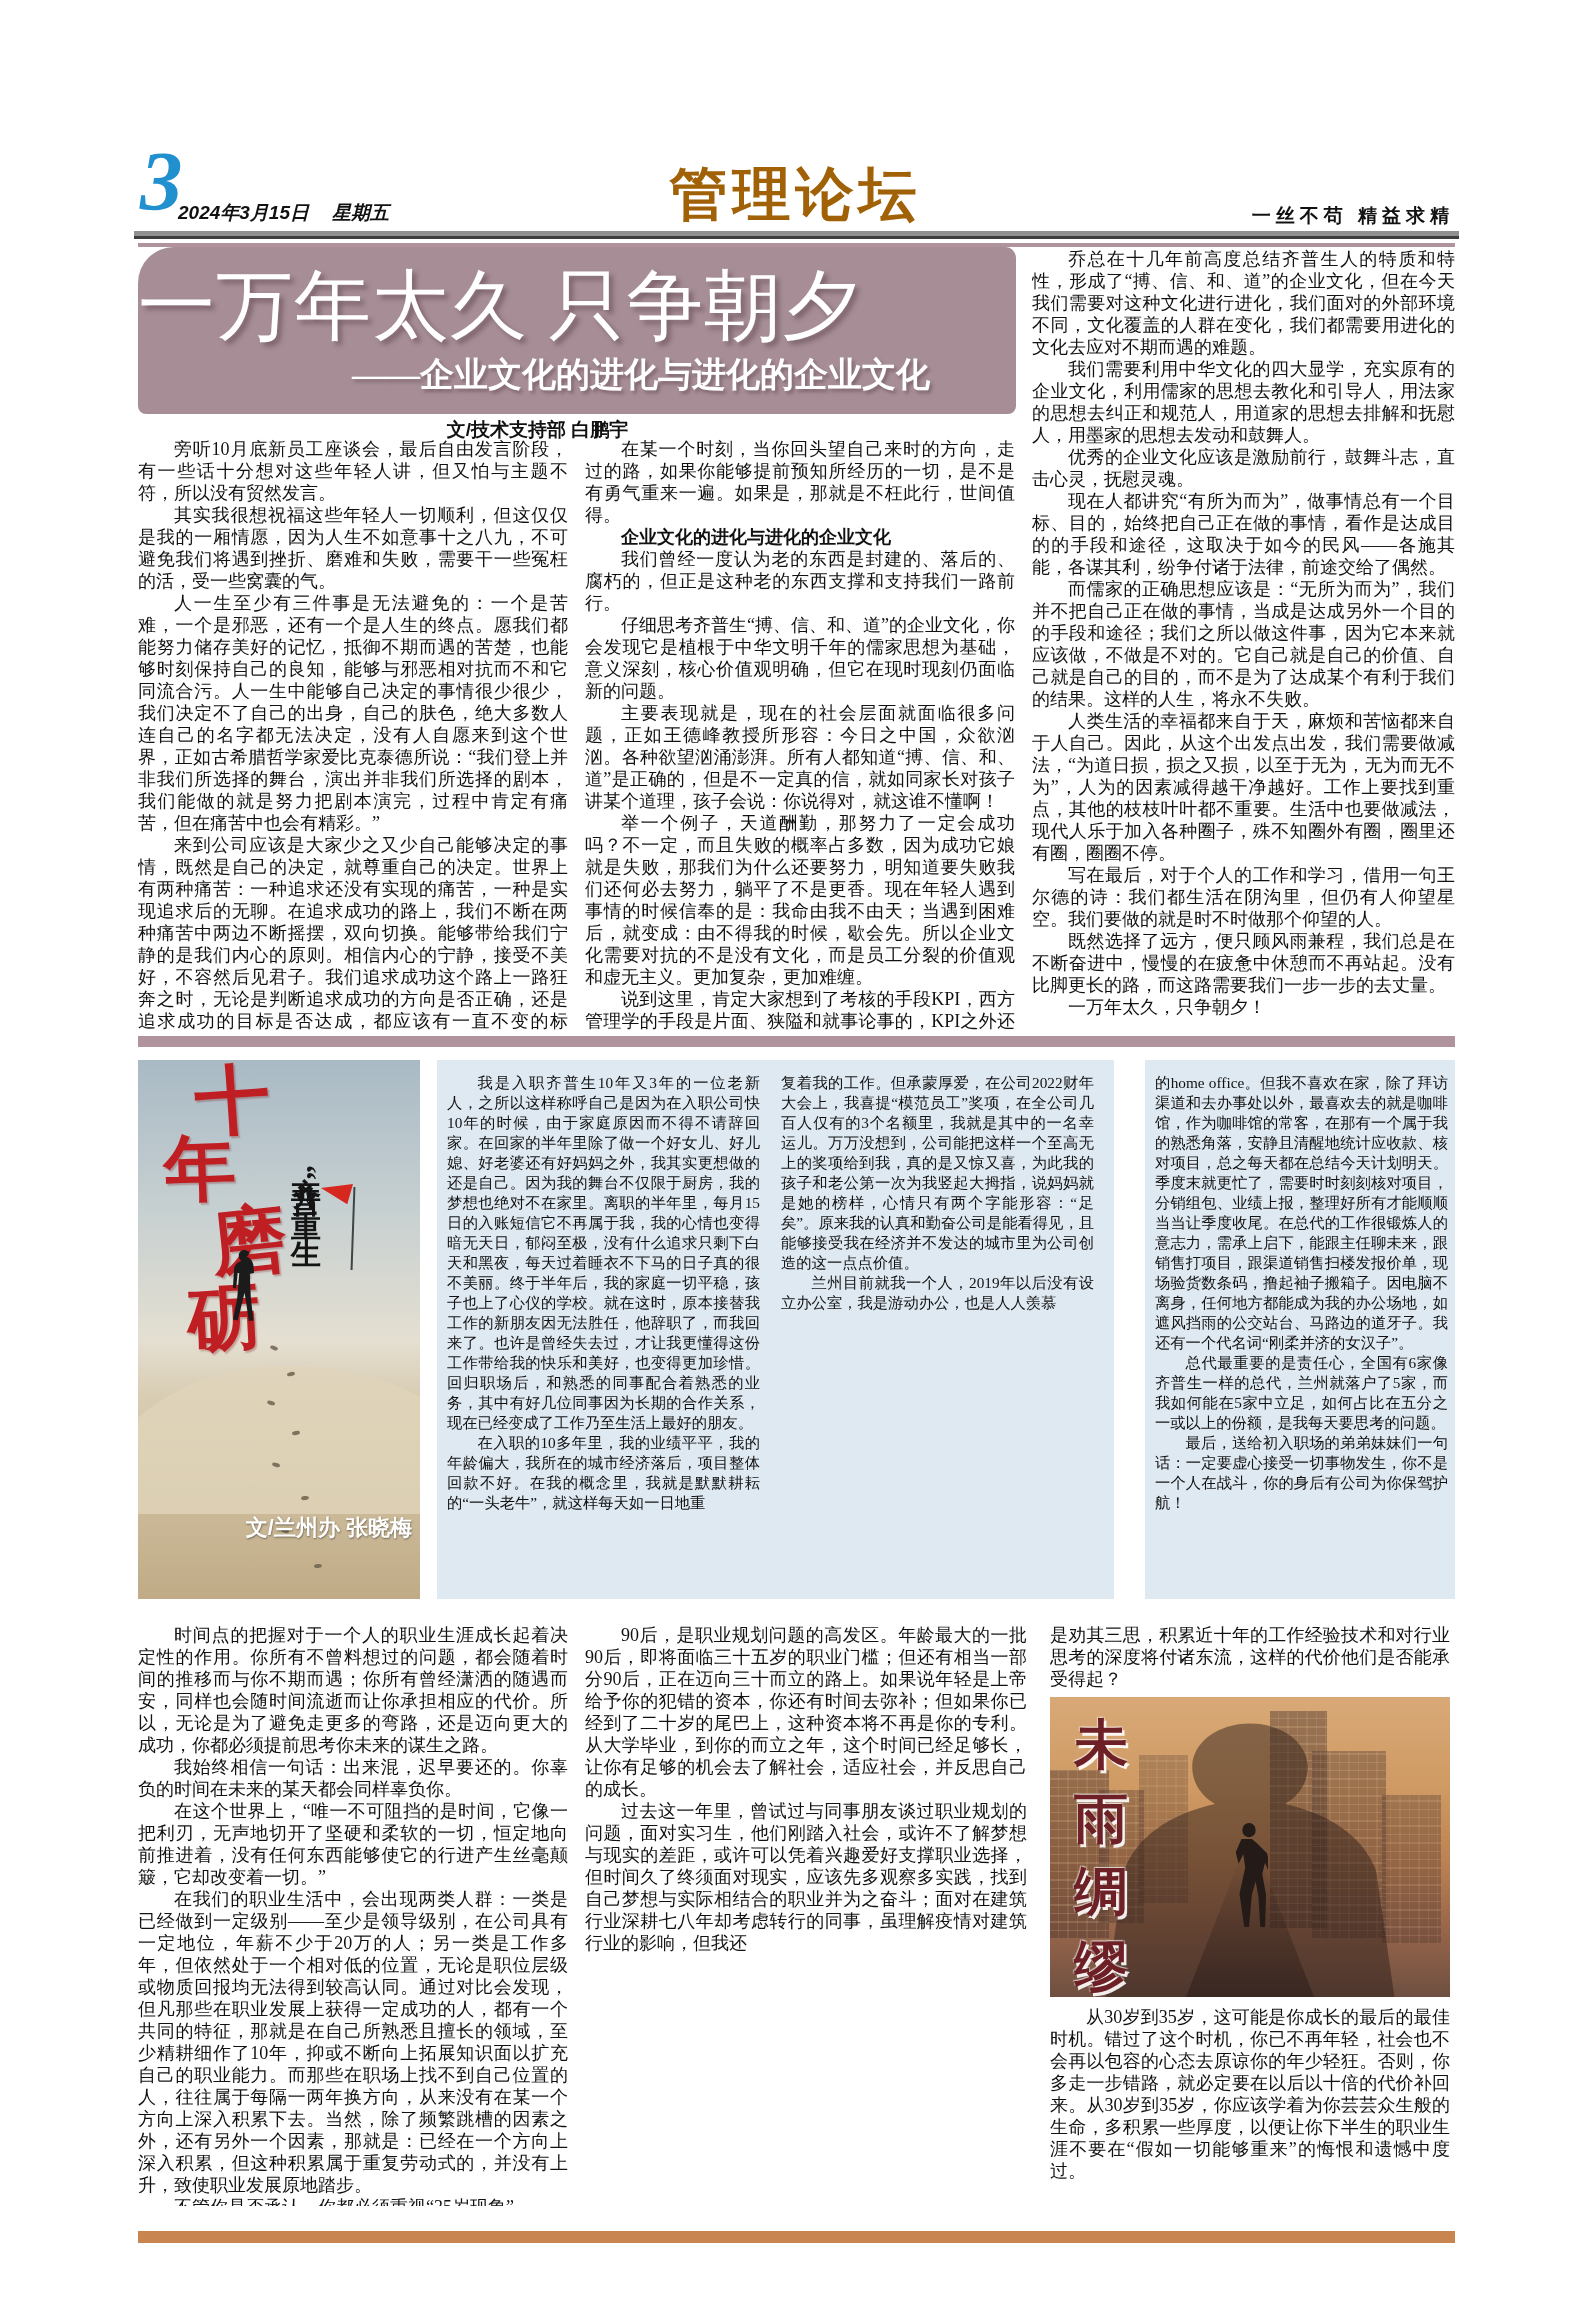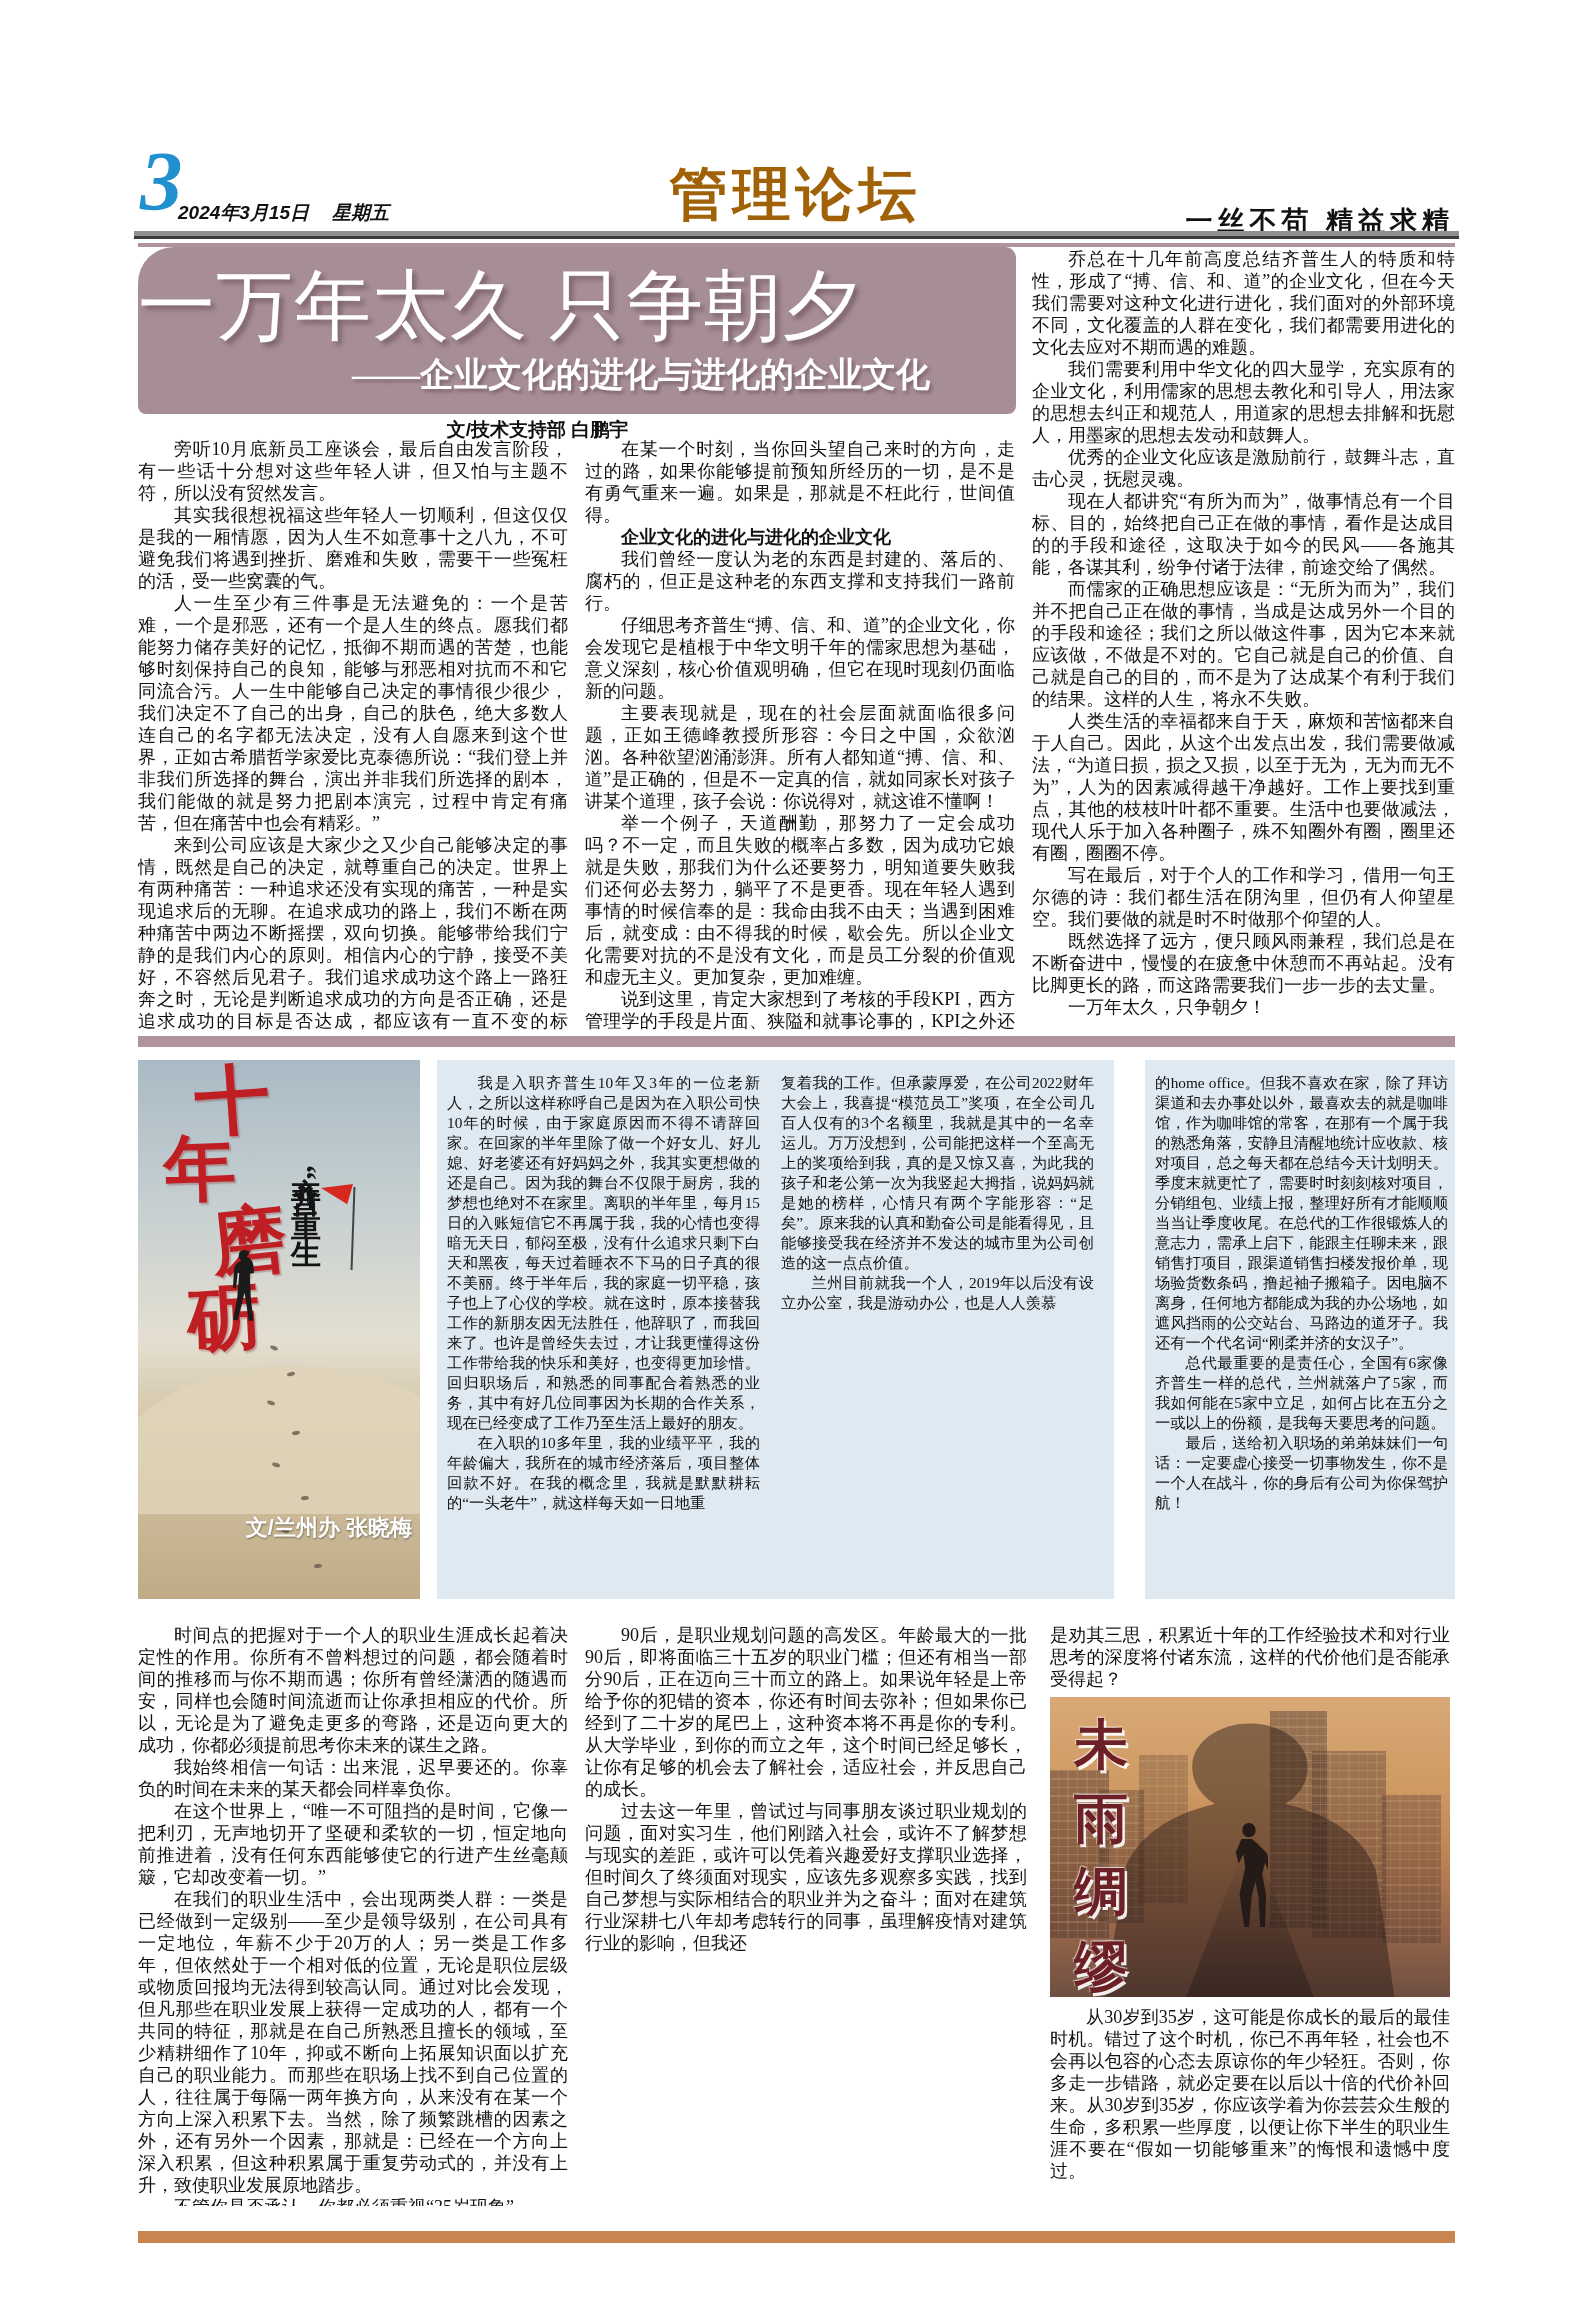--- a/index.html
+++ b/index.html
@@ -8,21 +8,21 @@
   .page { position:relative; width:1591px; height:2307px; background:#fff; overflow:hidden; }
   .sans { font-family:"Liberation Sans","DejaVu Sans",sans-serif; }
 
   
   .page-number { position:absolute; left:140px; top:139px; font-size:85px; line-height:1;
                  font-style:italic; font-weight:700; color:#2090cf; }
   .header-date { position:absolute; left:178px; top:200px; font-size:19px; font-weight:700;font-style:italic; }
   .header-date span { margin-right:23px; }
   .masthead { position:absolute; left:0; width:1591px; top:156px; text-align:center;
               font-size:58px; font-weight:900; color:#a16207; letter-spacing:5px; }
-  .slogan { position:absolute; right:137px; top:203px; font-size:27px; font-weight:700; letter-spacing:5px; }
+  .slogan { position:absolute; right:137px; top:203px; font-size:19px; font-weight:700; letter-spacing:5px; }
   .header-rule-a { position:absolute; left:134px; top:231px; width:1325px; height:5px; background:#909090; }
   .header-rule-b { position:absolute; left:134px; top:236px; width:1325px; height:2.5px; background:#3d3d3d; }
 
   
   .lead-top-rule { position:absolute; left:138px; top:243px; width:1317px; height:4px; background:#b0939c; }
   .lead-title-box { position:absolute; left:138px; top:247px; width:878px; height:167px;
                     background:#a78e96; border-radius:36px 11px 8px 8px; color:#fff; overflow:hidden; }
   .lead-title { text-align:left; margin-top:17px; font-size:77px; line-height:1.1; font-weight:400;
                 letter-spacing:1px; text-shadow:4px 4px 5px rgba(70,45,55,.45); }
   .lead-subtitle { text-align:center; padding-left:128px; margin-top:3px; font-size:34px; font-weight:700;

